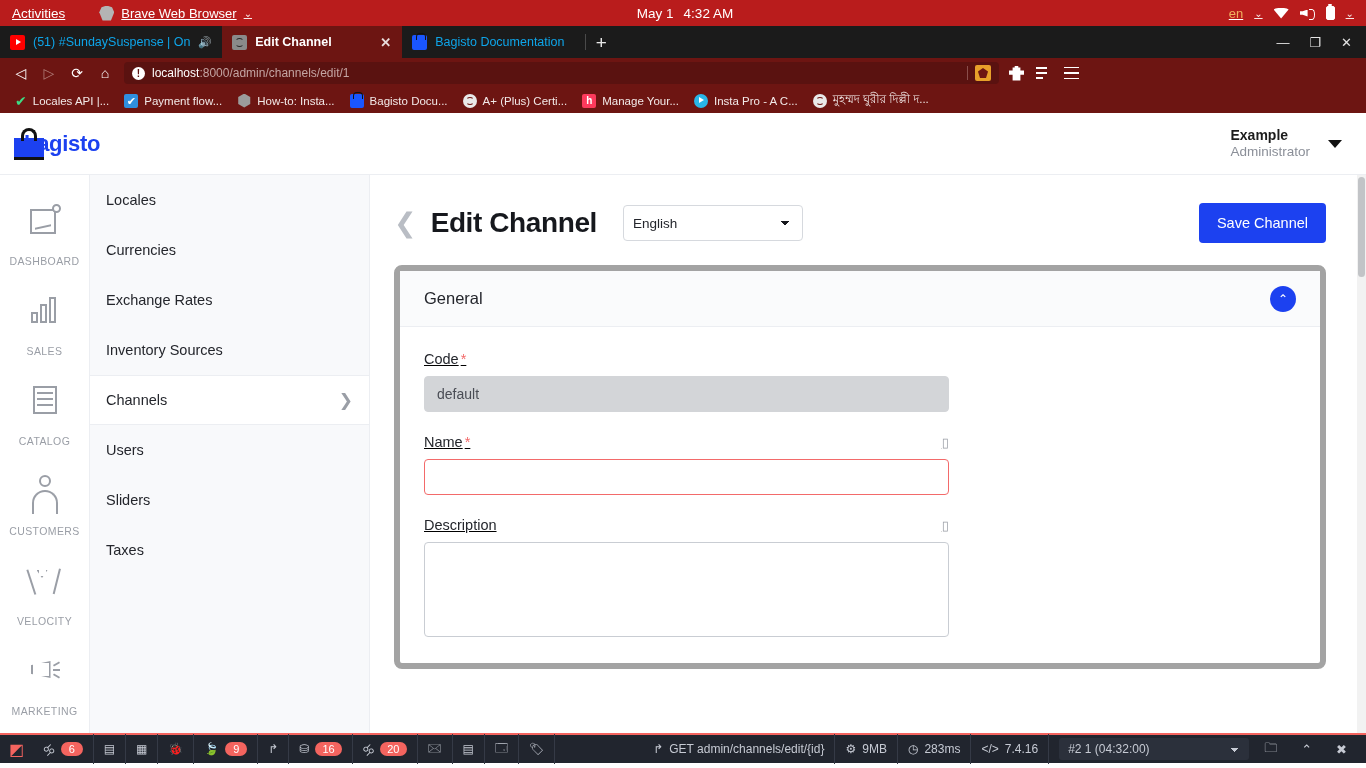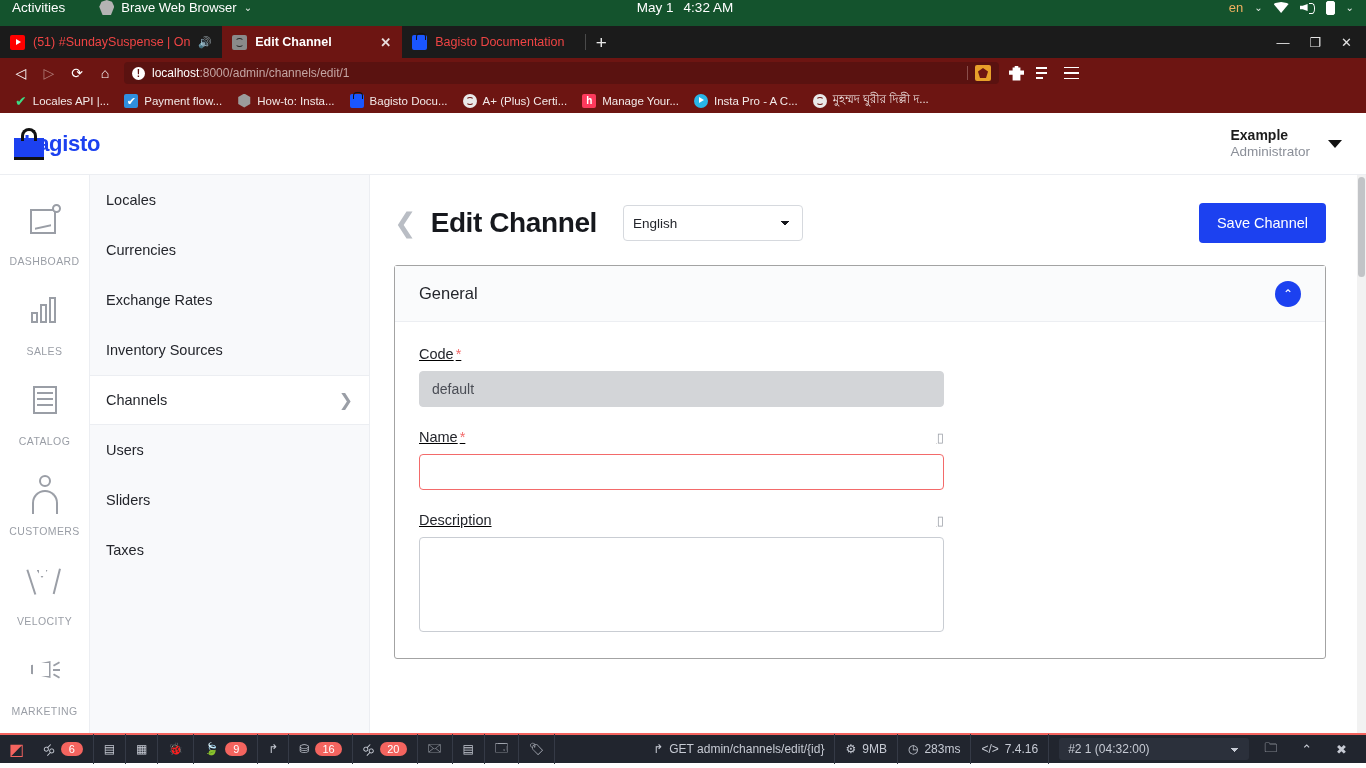--- a/index.html
+++ b/index.html
@@ -5,23 +5,24 @@
   * { box-sizing: border-box; margin: 0; padding: 0; }
   html, body {
     width: 1366px; height: 768px;
     overflow: hidden;
     font-family: "Liberation Sans", sans-serif;
     background: #ffffff;
   }
 
   
   .gnome-bar {
-    height: 26px; background: #14532d; color: #ffffff;
-    display: flex; align-items: flex-start; font-size: 13px;
+    height: 26px; background: #b91c1c; color: #ffffff;
+    display: flex; align-items: center; font-size: 13px;
     position: relative;
+    text-decoration: underline;
   }
   .gnome-activities { padding: 0 12px; font-size: 13.5px; }
   .gnome-app { display: flex; align-items: center; gap: 7px; margin-left: 22px; }
   .brave-lion {
     width: 15px; height: 15px; display: inline-block;
     background: #b4b4b4;
     clip-path: polygon(50% 0%, 85% 12%, 100% 45%, 78% 100%, 22% 100%, 0% 45%, 15% 12%);
   }
   .gnome-clock {
     position: absolute; left: 4px; right: 0; text-align: center;
@@ -61,21 +62,21 @@
   }
   .chev { font-size: 10px; opacity: .9; }
 
   
   .tabstrip {
     height: 32px; background: #1b1b1b; display: flex; align-items: flex-end;
     position: relative;
   }
   .tab {
     height: 32px; display: flex; align-items: center; gap: 8px;
-    padding: 0 10px; font-size: 12.5px; color: #ef4444;
+    padding: 0 10px; font-size: 12.5px; color: #0ea5e9;
     max-width: 232px; min-width: 180px; position: relative;
   }
   .tab.inactive { background: #1b1b1b; }
   .tab.active { background: #6d1512; color: #ffffff; font-weight: bold; }
   .tab .favicon {
     width: 15px; height: 15px; flex: 0 0 15px; border-radius: 2px;
   }
   .fav-youtube { background: #ff0000; border-radius: 3px; position: relative; }
   .fav-youtube:after {
     content:""; position:absolute; left: 5.5px; top: 4px;
@@ -257,21 +258,21 @@
       linear-gradient(45deg, transparent 50%, #16181d 50%),
       linear-gradient(135deg, #16181d 50%, transparent 50%);
     background-position: calc(100% - 17px) 15px, calc(100% - 12px) 15px;
     background-size: 5px 5px, 5px 5px; background-repeat:no-repeat;
   }
   .save-btn {
     margin-left:auto; background:#1c41f0; color:#fff; border:none; border-radius:4px;
     height: 40px; padding: 0 18px; font-size: 14.5px; cursor:pointer;
     font-family:"Liberation Sans", sans-serif;
   }
-  .panel { border:1px solid #a3a3a3; border-radius:3px; }
+  .panel { border:6px solid #a3a3a3; border-radius:8px; }
   .panel-head {
     height: 56px; background:#fafbfc; border-bottom:1px solid #eceef2;
     display:flex; align-items:center; padding: 0 24px;
   }
   .panel-title { font-size: 16.5px; color:#24262c; }
   .collapse-btn {
     margin-left:auto; width:26px; height:26px; border-radius:50%; background:#1c41f0;
     color:#fff; display:flex; align-items:center; justify-content:center; font-size: 12px;
   }
   .panel-body { padding: 24px 24px 0; text-decoration: underline; }

